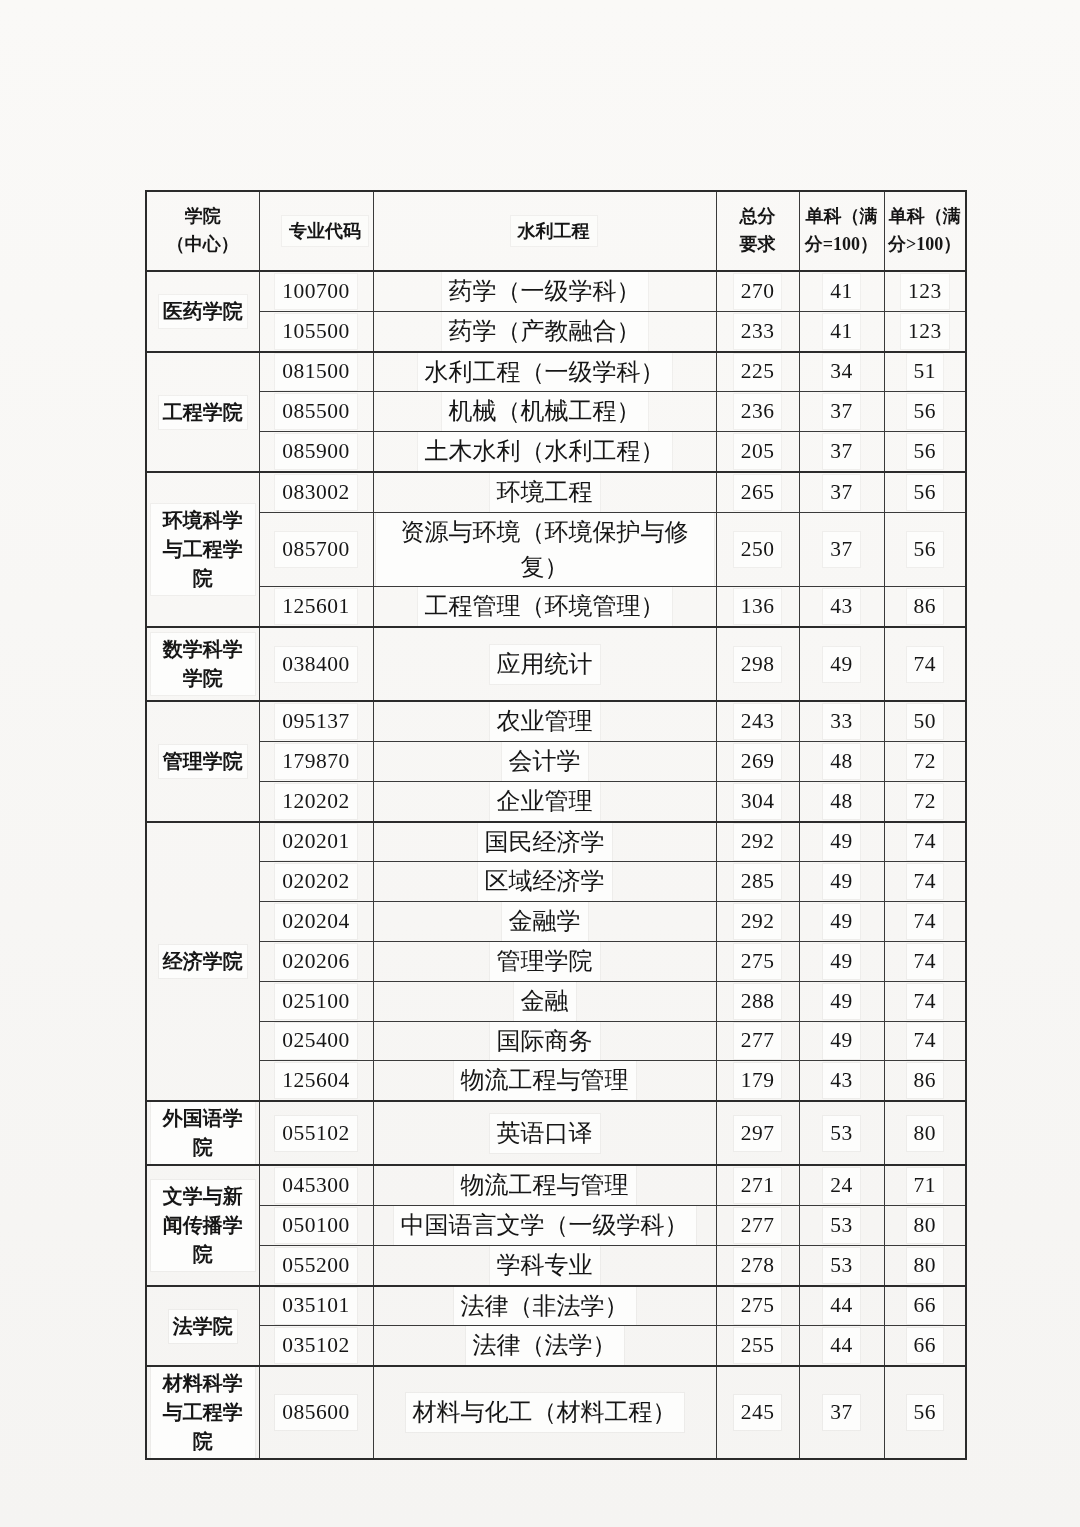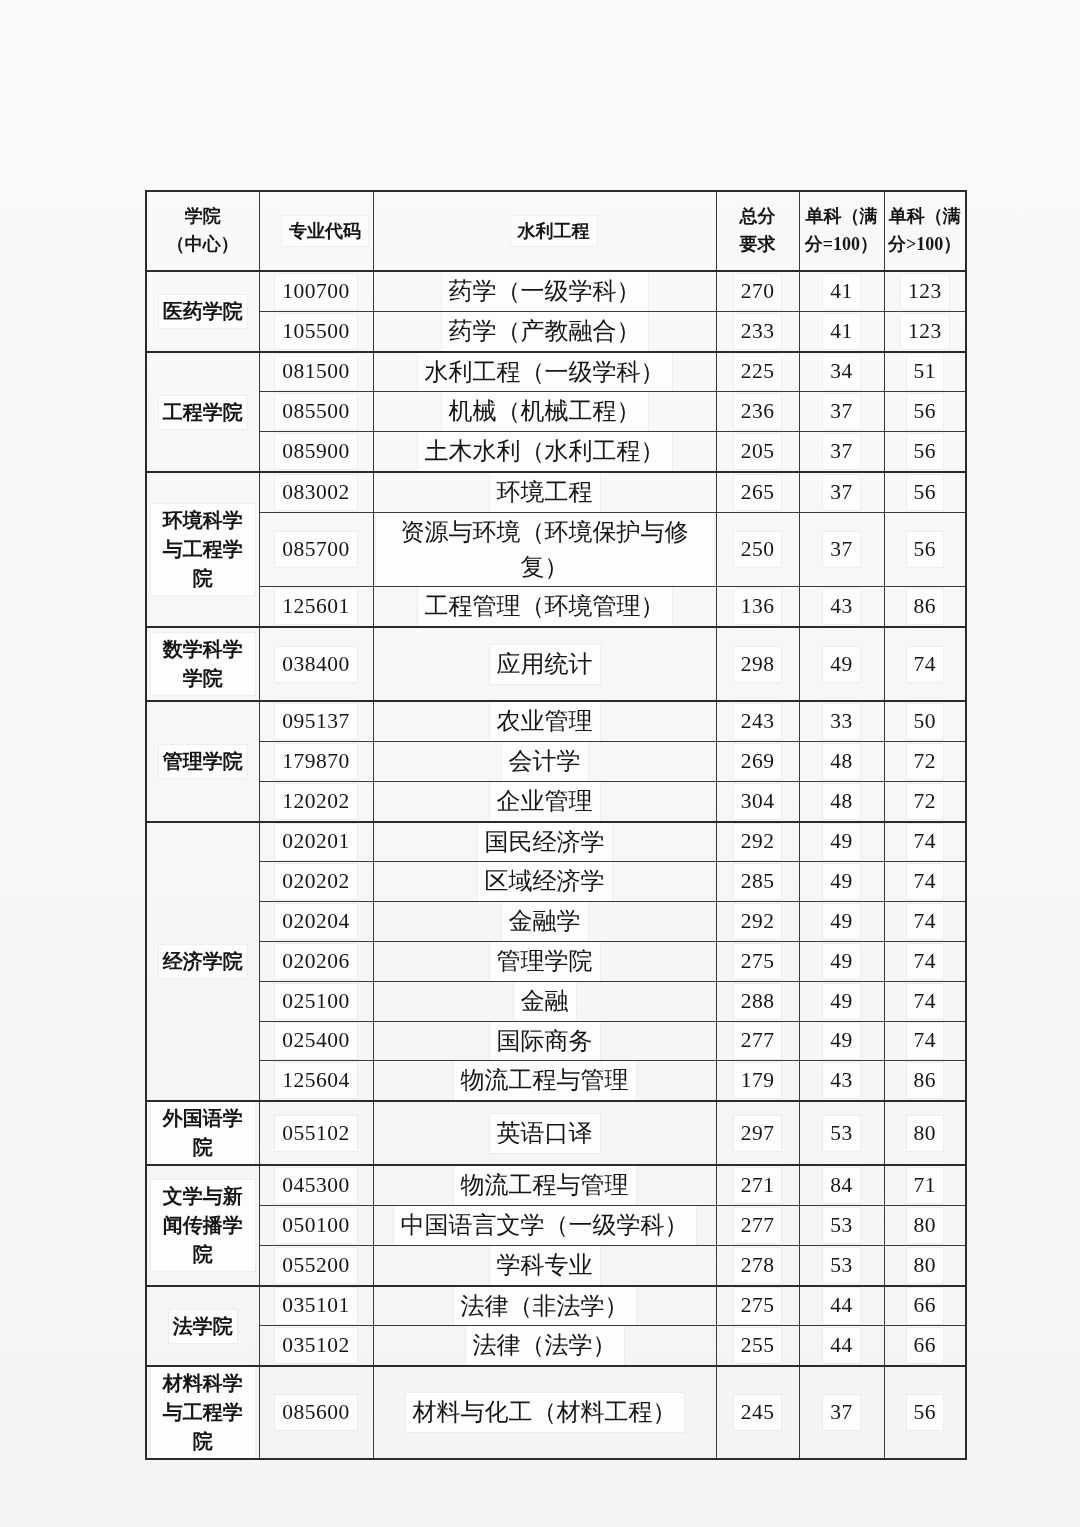--- a/index.html
+++ b/index.html
@@ -264,21 +264,21 @@
           <td class="major"><span class="hl">英语口译</span></td>
           <td class="num"><span class="hl">297</span></td>
           <td class="num"><span class="hl">53</span></td>
           <td class="num"><span class="hl">80</span></td>
         </tr>
         <tr class="group-start">
           <td class="college" rowspan="3"><span class="hl">文学与新闻传播学院</span></td>
           <td class="code"><span class="hl">045300</span></td>
           <td class="major"><span class="hl">物流工程与管理</span></td>
           <td class="num"><span class="hl">271</span></td>
-          <td class="num"><span class="hl">84</span></td>
+          <td class="num"><span class="hl">24</span></td>
           <td class="num"><span class="hl">71</span></td>
         </tr>
         <tr>
           <td class="code"><span class="hl">050100</span></td>
           <td class="major"><span class="hl">中国语言文学（一级学科）</span></td>
           <td class="num"><span class="hl">277</span></td>
           <td class="num"><span class="hl">53</span></td>
           <td class="num"><span class="hl">80</span></td>
         </tr>
         <tr>

